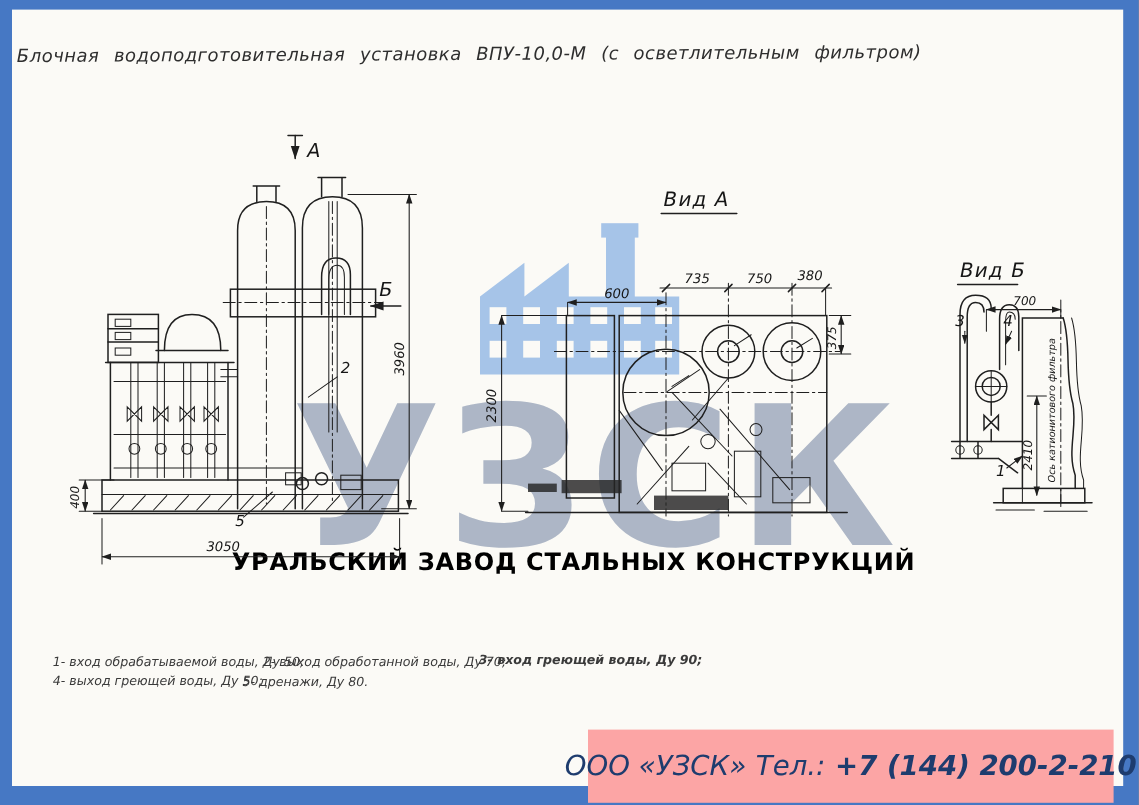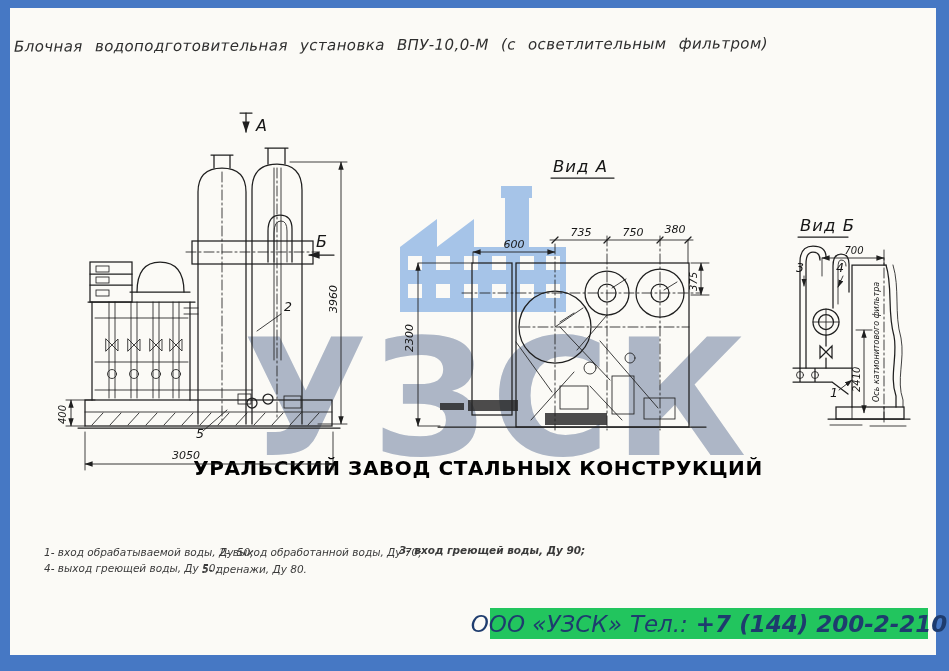--- a/index.html
+++ b/index.html
@@ -30,21 +30,21 @@
   .plabel{font-size:12.5px;}
   .axis-t{font-size:8px;}
   
   .legend span{position:absolute;font-style:italic;font-size:10.5px;color:#3a3a3a;white-space:nowrap;}
   .lg1{left:44px;top:546px;}
   .lg2{left:219px;top:546px;}
   .lg3{left:399px;top:544px;font-weight:bold;font-size:11px;}
   .lg4{left:44px;top:562px;}
   .lg5{left:202px;top:563px;}
   
-  .footer{position:absolute;left:490px;top:608px;width:438px;height:31px;background:#22c55e;
+  .footer{position:absolute;left:490px;top:608px;width:438px;height:61px;background:#fca5a5;
           display:flex;align-items:center;justify-content:center;gap:8px;white-space:nowrap;
           font-style:italic;font-size:23px;color:#1e3c6e;}
   .footer .bold{font-weight:bold;}
 </style>
 </head>
 <body>
 
 <div class="canvas">
   <div class="paper"></div>
 

